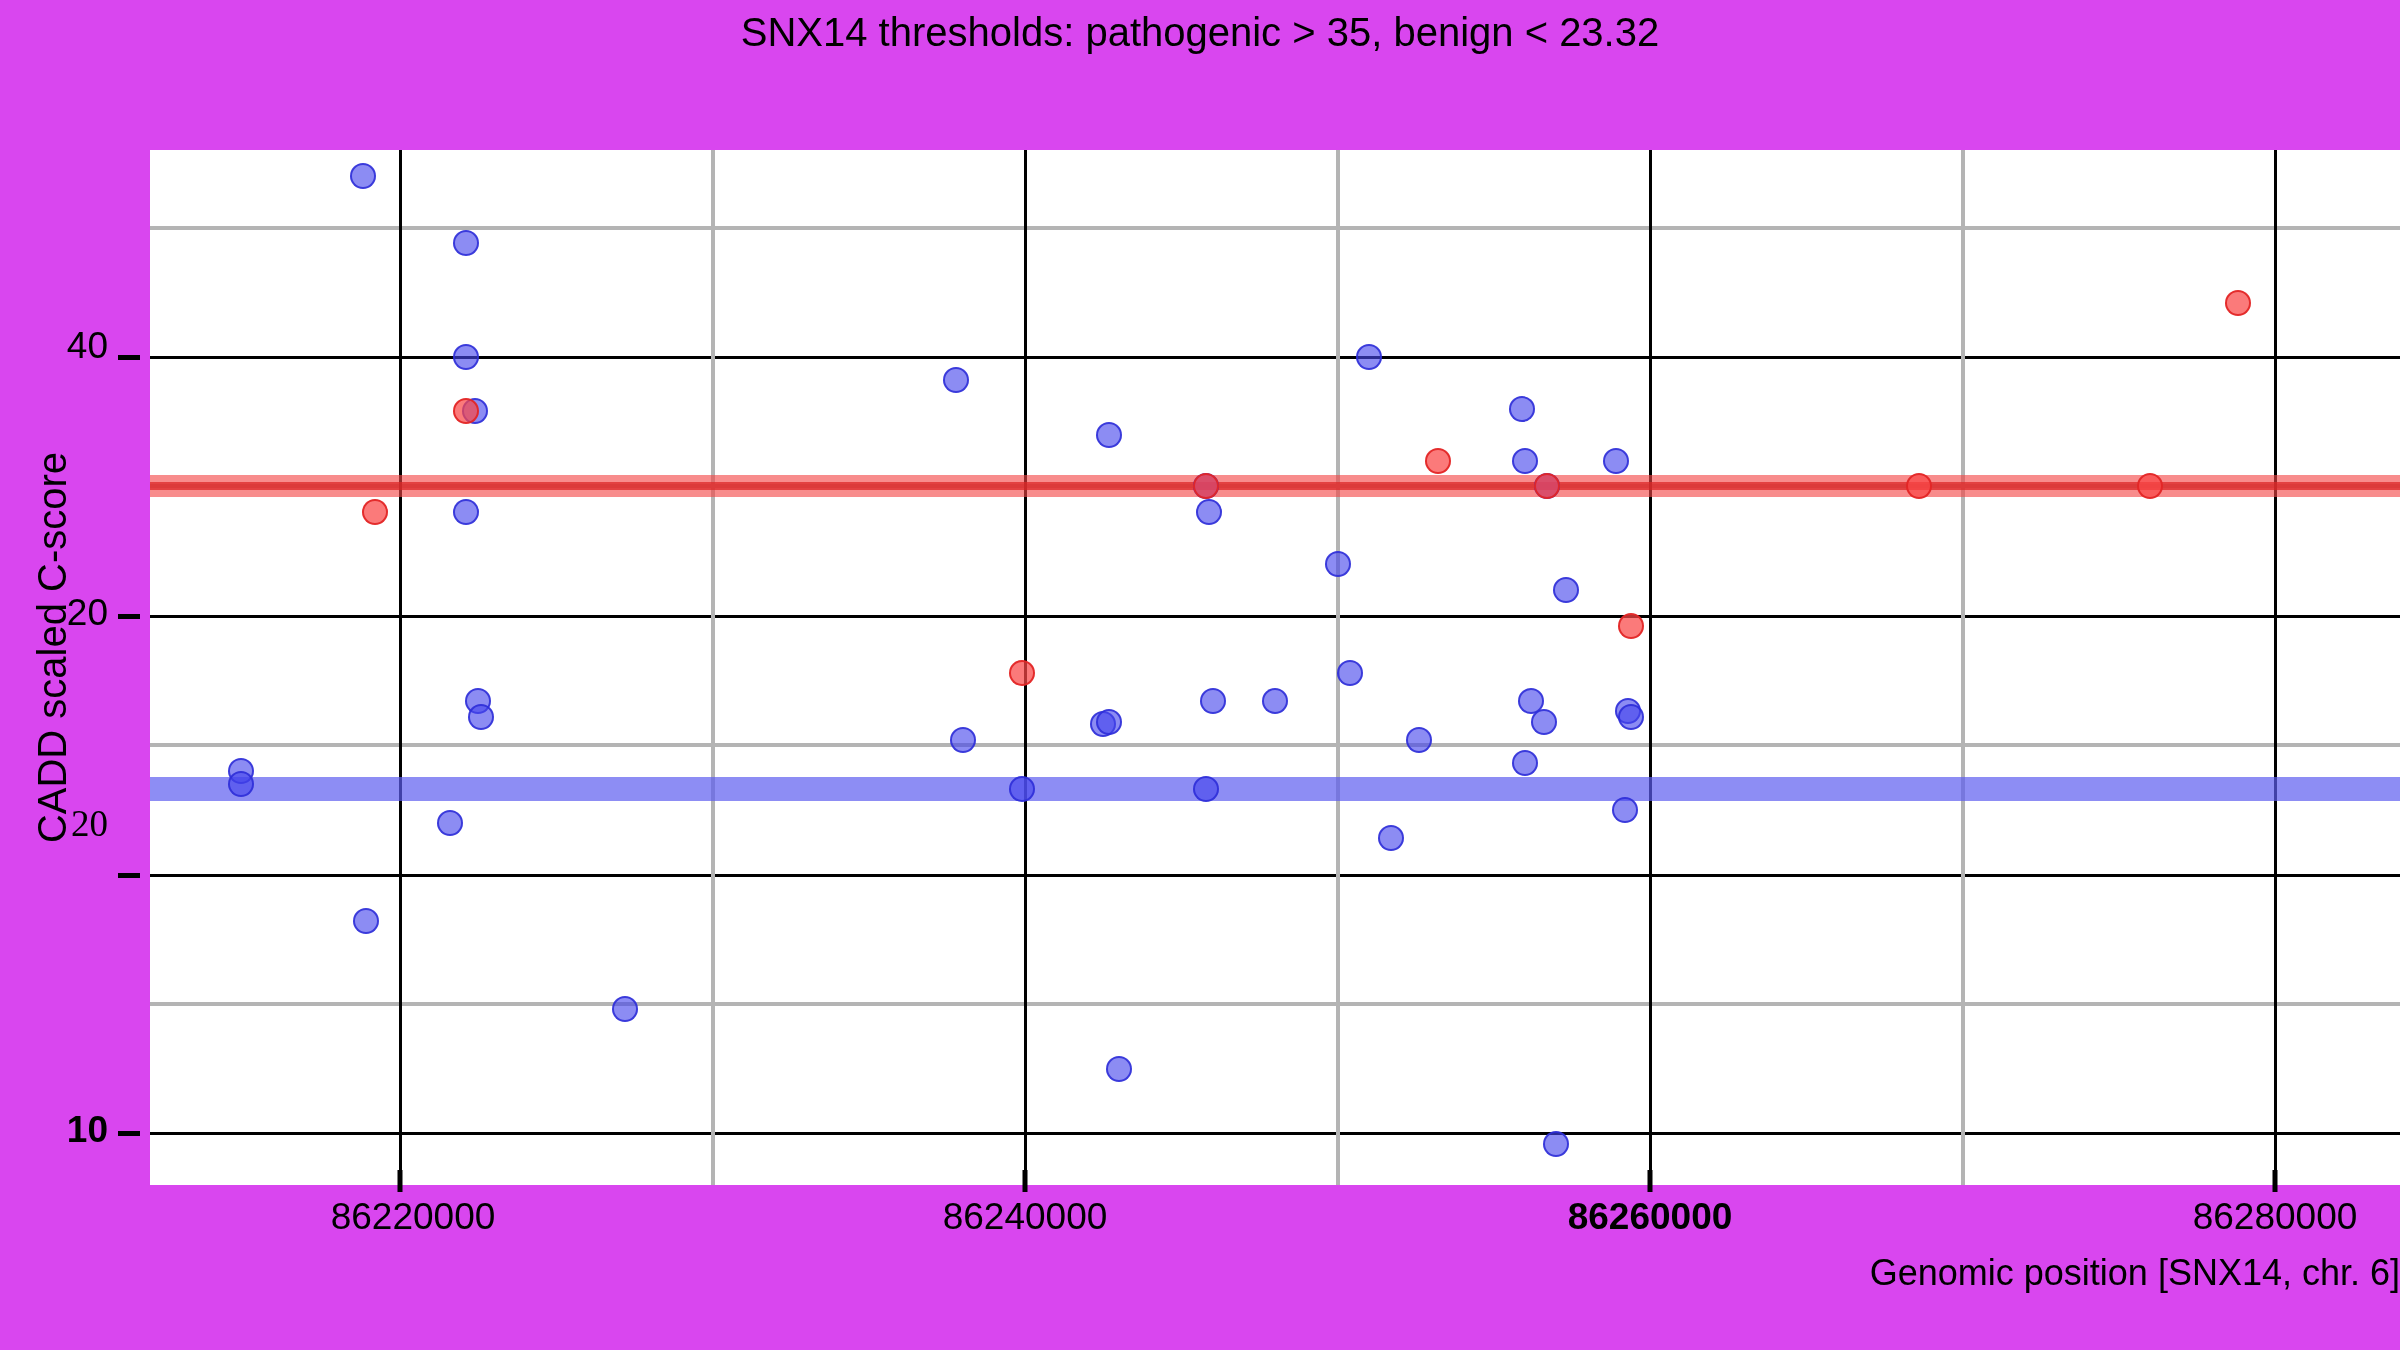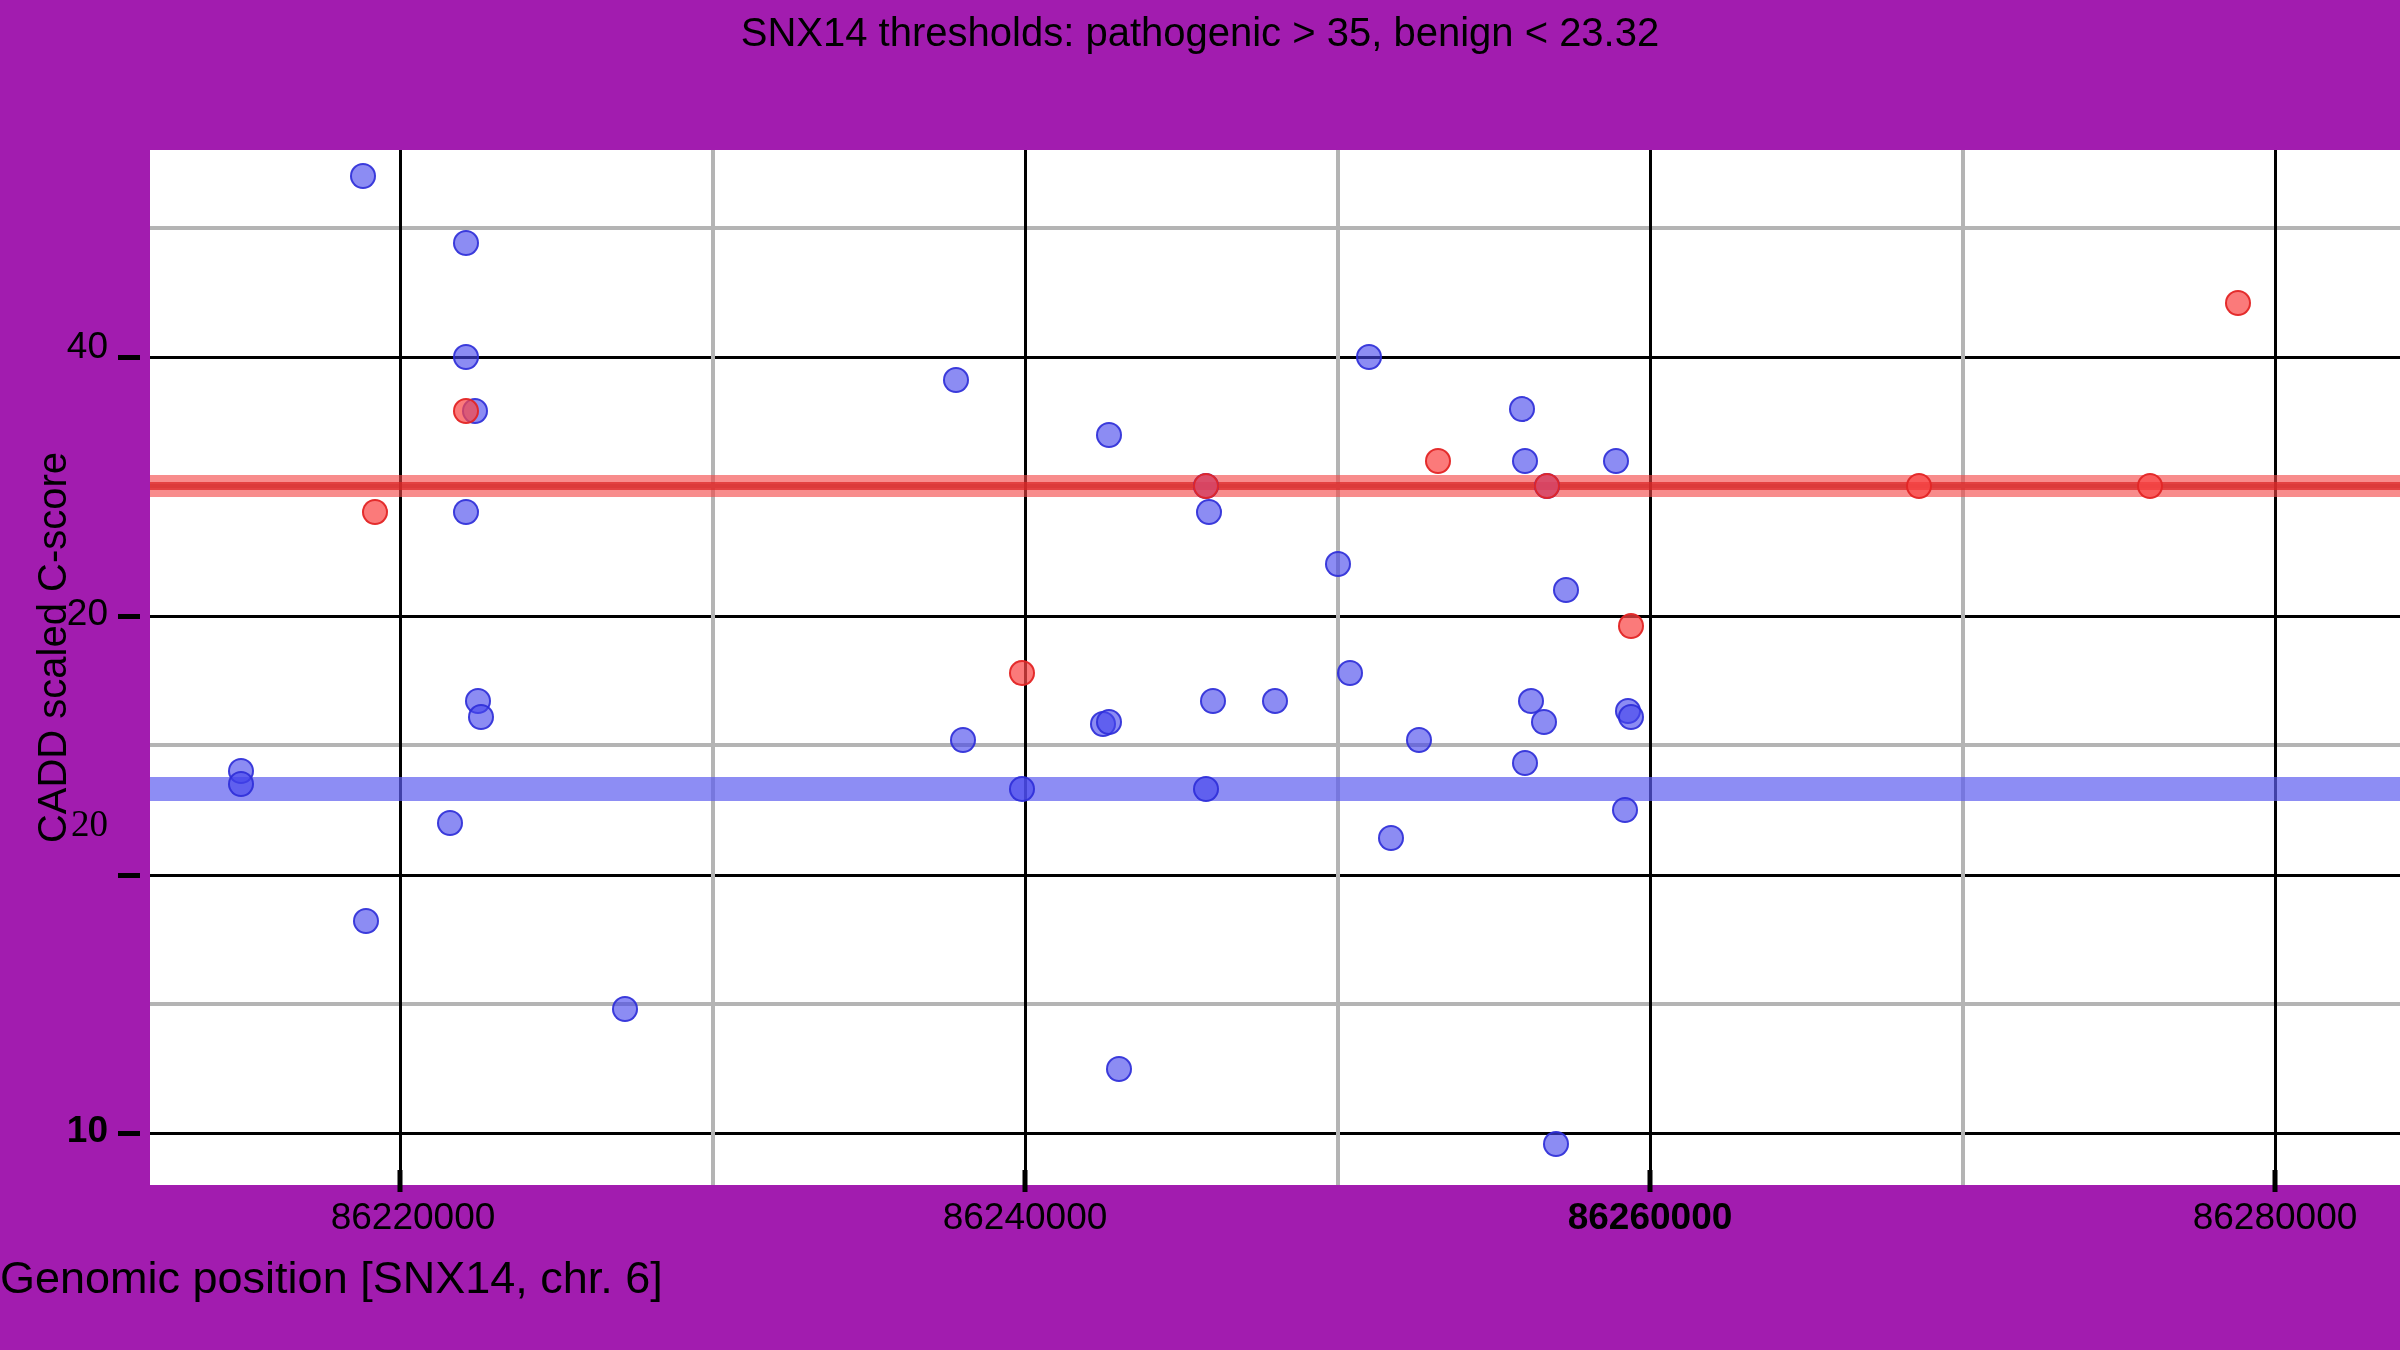--- a/index.html
+++ b/index.html
@@ -1,17 +1,17 @@
 <!DOCTYPE html>
 <html><head>
 <meta charset="utf-8">
 <style>
   html,body{margin:0;padding:0;background:#ffffff;}
   body{width:2400px;height:1350px;font-family:"Liberation Sans",sans-serif;overflow:hidden;}
-  #root{position:relative;width:2400px;height:1350px;background:#a21caf;}
+  #root{position:relative;width:2400px;height:1350px;background:#d946ef;}
 
   
   .title-block{
     position:absolute;left:0;top:8px;width:2400px;
     text-align:center;color:#000;
   }
   .title-line{font-size:40px;line-height:48px;white-space:nowrap;font-family:"Liberation Sans",sans-serif;}
 
   
   .plot-area{
@@ -34,21 +34,21 @@
 
   .pt{position:absolute;width:26px;height:26px;border-radius:50%;box-sizing:border-box;}
   .pt.blue{background:rgba(70,70,235,0.62);border:2.5px solid rgba(45,45,215,0.85);}
   .pt.red{background:rgba(250,70,70,0.72);border:2.5px solid rgba(225,35,35,0.9);}
   .ytick-wrap{position:absolute;left:0;width:108px;text-align:right;color:#000;font-size:37px;}
   .ytick-mark{position:absolute;left:118px;width:22px;height:5px;background:#000;}
 
   .xtick-label{position:absolute;top:1196px;color:#000;font-size:37px;white-space:nowrap;transform:translateX(-50%);}
   .xtick-mark{position:absolute;top:1170px;width:5px;height:22px;background:#000;transform:translateX(-50%);}
 
-  .xaxis-title{position:absolute;left:0;top:1252px;width:2400px;text-align:left;color:#000;font-size:45px;}
+  .xaxis-title{position:absolute;left:0;top:1252px;width:2400px;text-align:right;color:#000;font-size:36px;}
   .yaxis-title{position:absolute;color:#000;font-size:40px;white-space:nowrap;
       left:-268px;top:625px;width:640px;text-align:center;
       transform:rotate(-90deg);transform-origin:center center;}
 </style>
 </head>
 <body>
 
 <div id="root">
 
   <div class="title-block">

